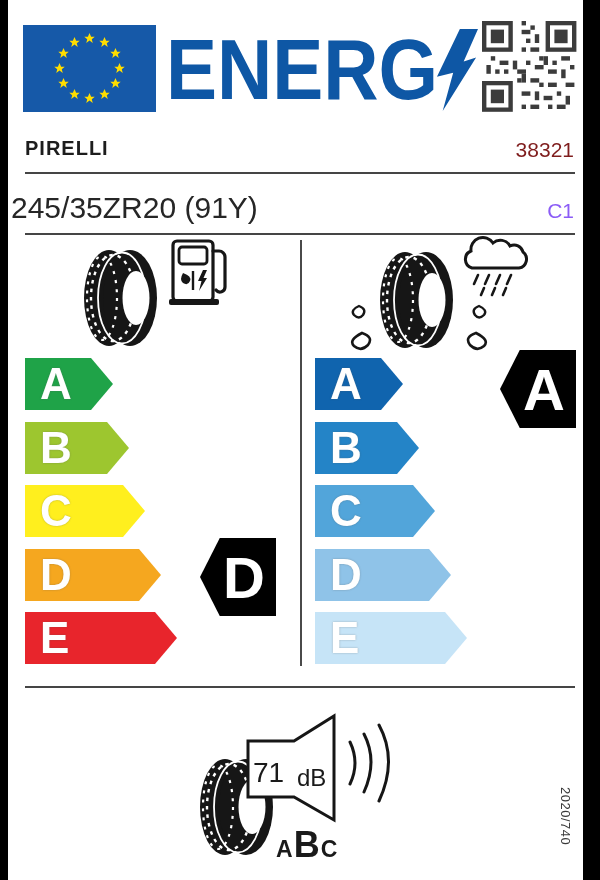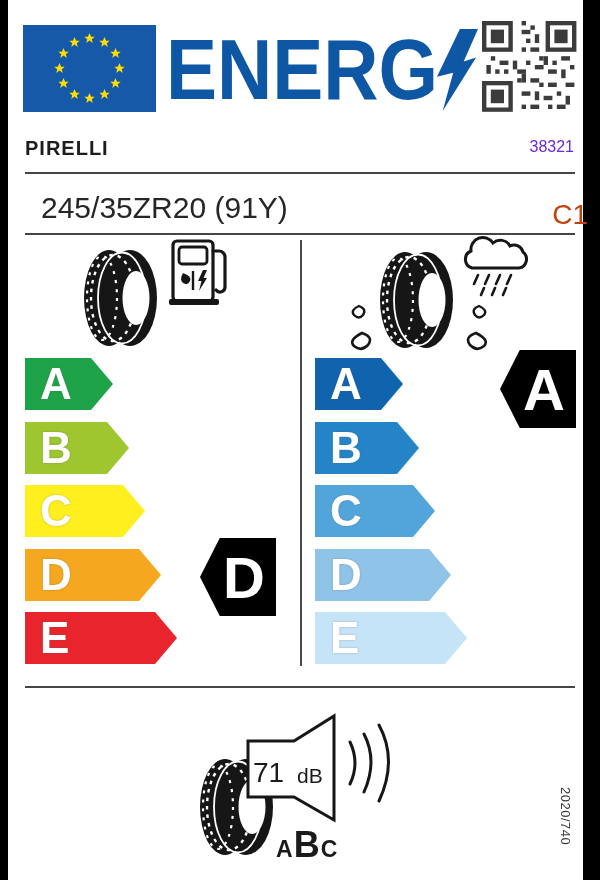--- a/index.html
+++ b/index.html
@@ -9,27 +9,27 @@
   .side-bar{position:absolute;top:0;bottom:0;background:#000;}
   .side-bar.left{left:0;width:8px;}
   .side-bar.right{right:0;width:17px;}
   
   .flag{left:23px;top:25px;width:133px;height:87px;}
   .energ{left:166px;top:28px;font-size:85px;line-height:84px;font-weight:bold;color:#0E57A5;letter-spacing:0px;transform:scaleX(0.90);transform-origin:left center;white-space:nowrap;}
   .bolt{left:436px;top:26px;width:42px;height:87px;}
   .qr{left:482px;top:21px;width:95px;height:91px;}
   
   .brand{left:25px;top:137px;font-size:20px;font-weight:bold;letter-spacing:1px;color:#1d1d1d;}
-  .artnum{right:26px;top:138px;font-size:16px;color:#6d28d9;}
+  .artnum{right:26px;top:138px;font-size:21px;color:#7f1d1d;}
   .rule{position:absolute;left:25px;width:550px;height:2px;background:#454545;}
   .rule.r1{top:172px;}
   .rule.r2{top:233px;}
   .rule.r3{top:686px;}
-  .tyresize{left:41px;top:191px;font-size:30px;color:#262626;}
-  .tyreclass{right:12px;top:199px;font-size:28px;color:#c2410c;}
+  .tyresize{left:11px;top:191px;font-size:30px;color:#262626;}
+  .tyreclass{right:26px;top:199px;font-size:21px;color:#8b5cf6;}
   
   .vdivider{position:absolute;left:300px;top:240px;width:2px;height:426px;background:#4a4a4a;}
   .scale{position:absolute;width:260px;}
   .bar{position:absolute;height:52px;clip-path:polygon(0 0,calc(100% - 22px) 0,100% 50%,calc(100% - 22px) 100%,0 100%);color:#fff;font-weight:bold;font-size:44px;line-height:52px;padding-left:15px;box-sizing:border-box;text-shadow:0 0 2px rgba(90,90,90,.45);}
   .col-left .bar{left:25px;}
   .col-right .bar{left:315px;}
   .bar.g1{top:358px;width:88px;}
   .bar.g2{top:422px;width:104px;}
   .bar.g3{top:485px;width:120px;}
   .bar.g4{top:549px;width:136px;}
@@ -45,21 +45,21 @@
   .wet .g4{background:#8FC3E8;}
   .wet .g5{background:#C6E4F7;}
   .bar-outline{filter:drop-shadow(0 0 1px #9a9a9a);}
   .sel-arrow{position:absolute;width:76px;height:78px;background:#000;clip-path:polygon(0 50%,26% 0,100% 0,100% 100%,26% 100%);color:#fff;font-weight:bold;font-size:58px;display:flex;align-items:center;justify-content:flex-end;padding-right:11px;box-sizing:border-box;}
   .sel-fuel{left:200px;top:538px;}
   .sel-wet{left:500px;top:350px;}
   
   .icon{position:absolute;}
   
   .noise-db{position:absolute;left:253px;top:757px;font-size:28px;font-weight:normal;color:#1a1a1a;}
-  .noise-unit{position:absolute;left:297px;top:764px;font-size:21px;color:#1a1a1a;}
+  .noise-unit{position:absolute;left:297px;top:764px;font-size:24px;color:#1a1a1a;}
   .noise-classes{position:absolute;left:276px;top:824px;width:70px;display:flex;align-items:baseline;color:#1a1a1a;}
   .noise-classes .nA{font-size:23px;font-weight:600;}
   .noise-classes .nB{font-size:36px;font-weight:800;margin:0 1px;}
   .noise-classes .nC{font-size:23px;font-weight:600;}
   .regnum{position:absolute;left:573px;top:787px;transform:rotate(90deg);transform-origin:top left;font-size:13px;color:#3a3a3a;white-space:nowrap;letter-spacing:0.5px;}
 </style>
 </head>
 <body>
 
 <svg width="0" height="0" style="position:absolute">

